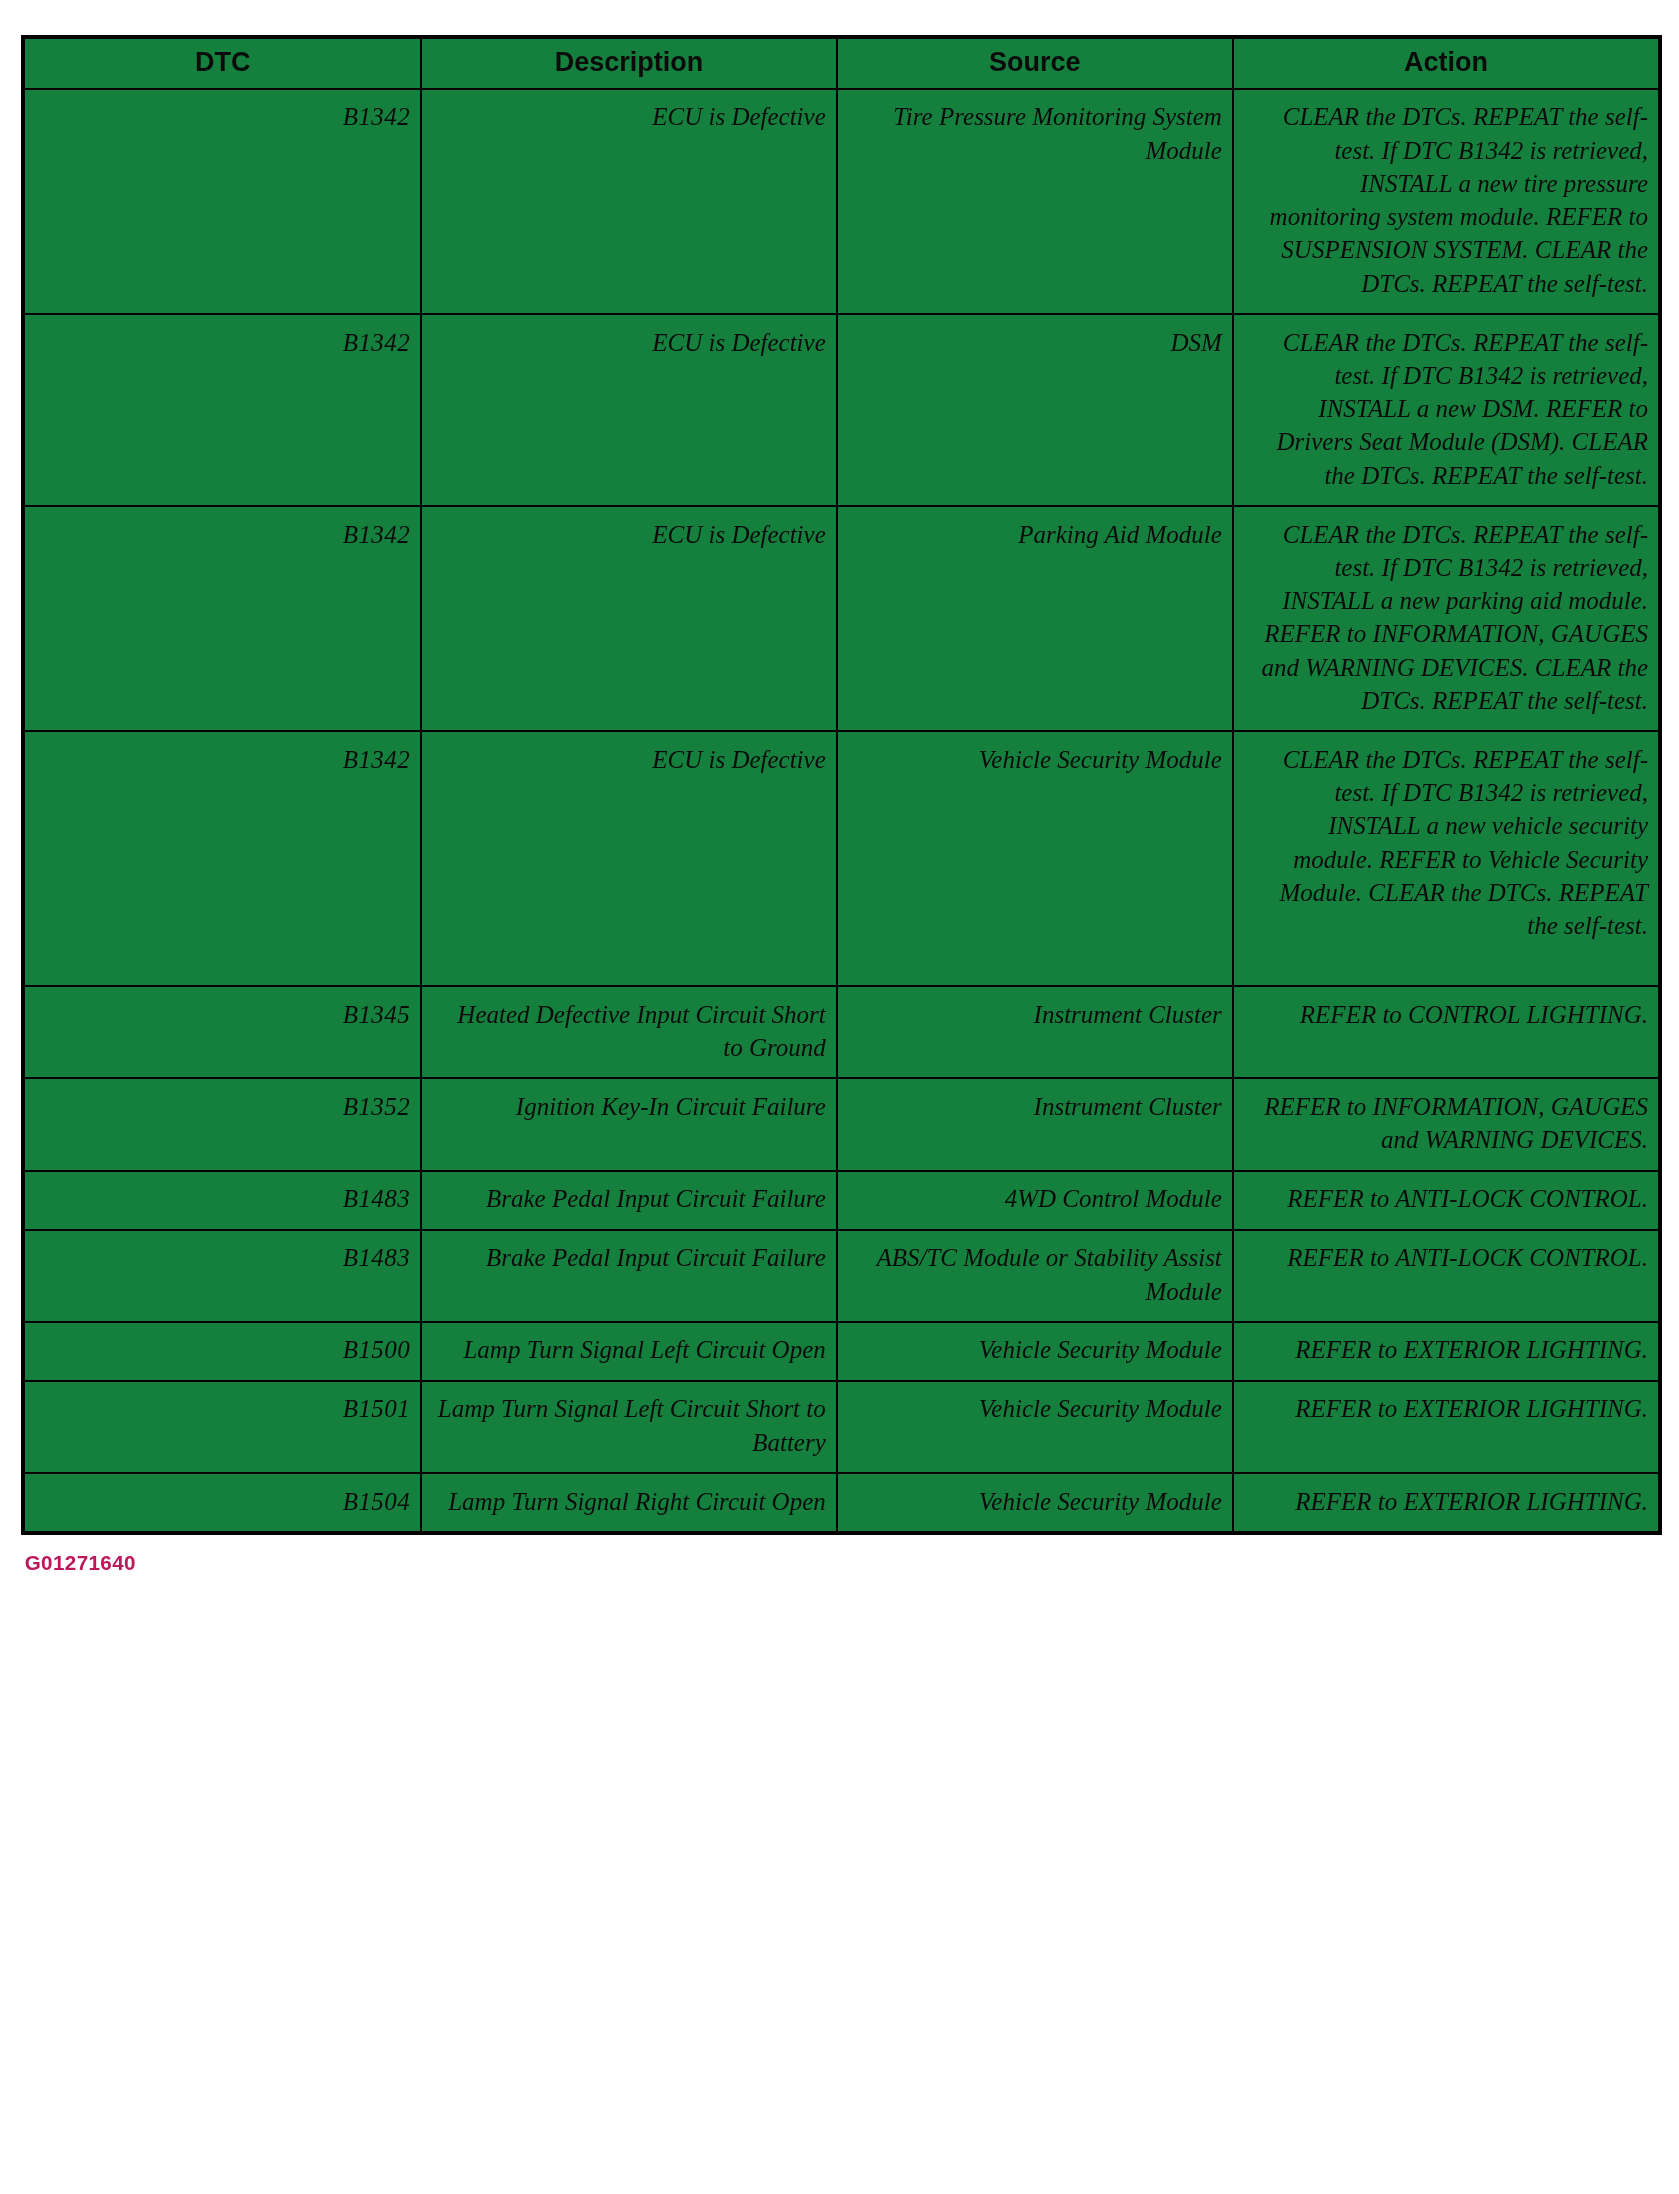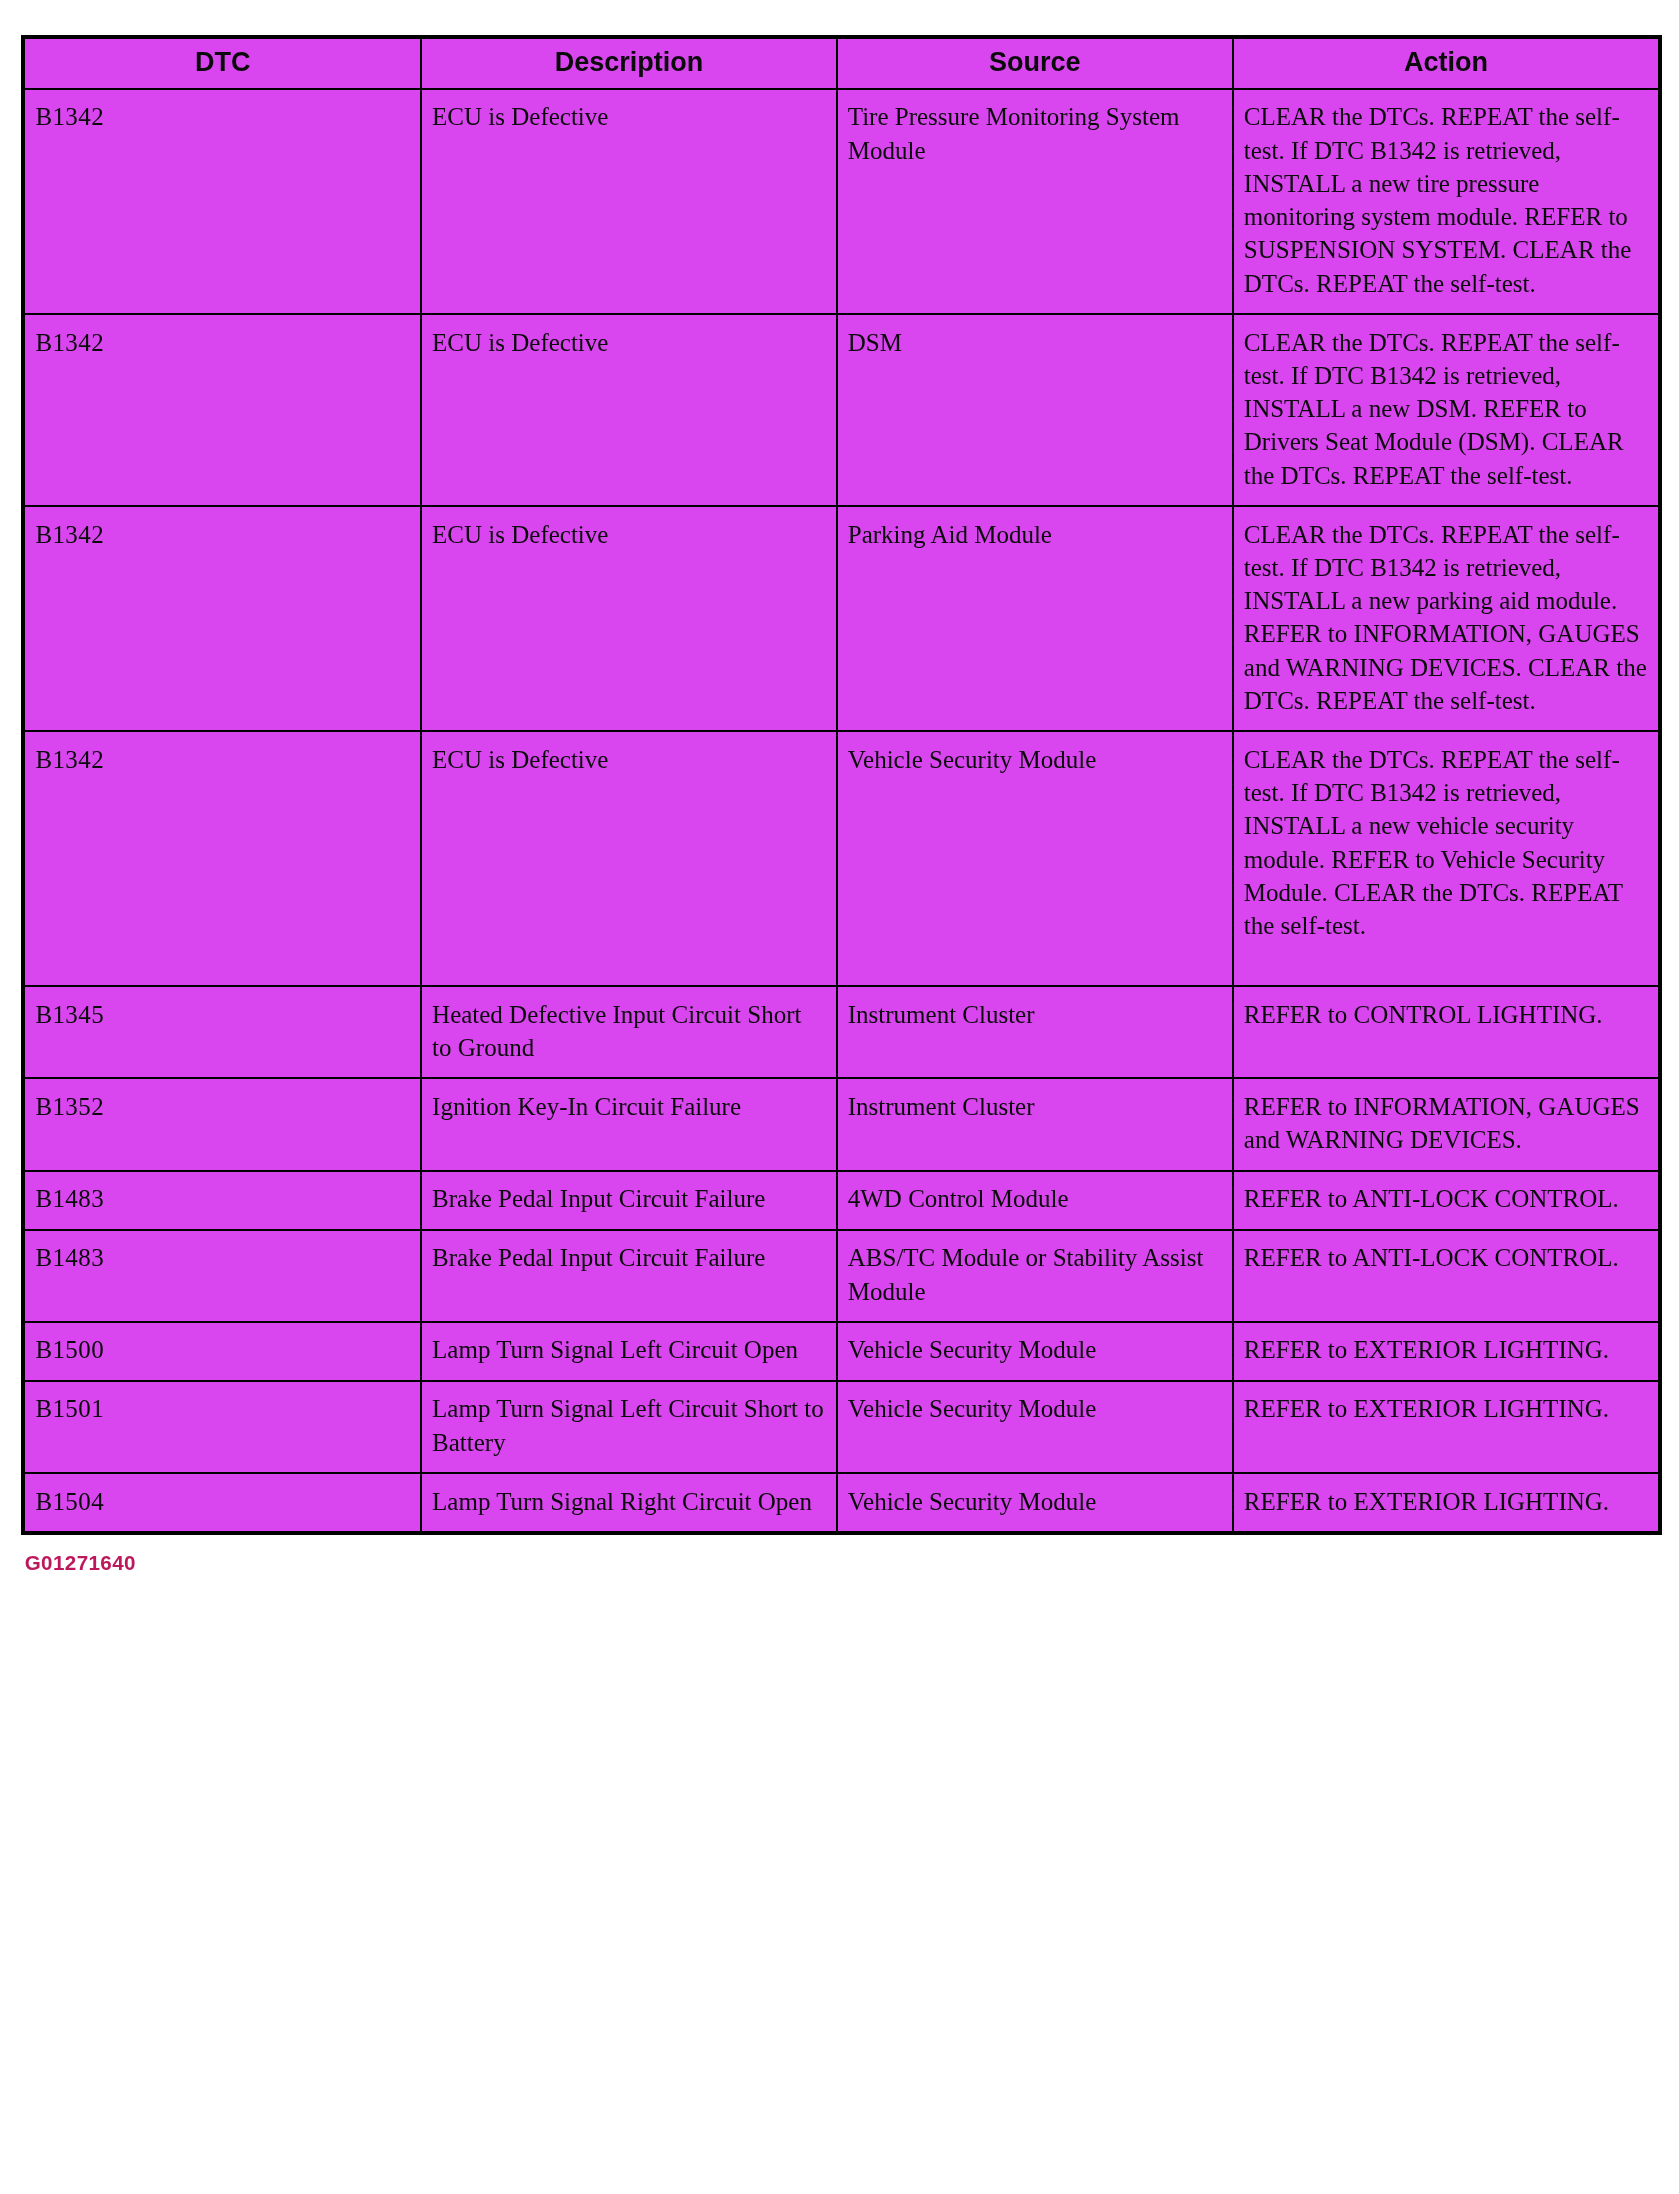--- a/index.html
+++ b/index.html
@@ -13,44 +13,45 @@
     overflow: hidden;
   }
   .page {
     padding: 35px 18px 0 21.4px;
   }
   table.dtc-table {
     width: 100%;
     border-collapse: collapse;
     border: 4.1px solid #000;
     table-layout: fixed;
-    background: #d946ef;
+    background: #15803d;
   }
   col.col-dtc    { width: 24.3%; }
   col.col-desc   { width: 25.4%; }
   col.col-source { width: 24.2%; }
   col.col-action { width: 26.1%; }
   th {
     font-family: "Liberation Sans", sans-serif;
     font-weight: bold;
     font-size: 27px;
     line-height: 1.2;
     text-align: center;
     vertical-align: middle;
     padding: 7.4px 5px 9px 5px;
     border: 2.5px solid #000;
     border-top: 4.1px solid #000;
   }
   td {
     font-size: 25px;
     line-height: 1.33;
-    text-align: left;
+    text-align: right;
     vertical-align: top;
     padding: 10.7px 10px 13px 10px;
     border: 2.5px solid #000;
+    font-style: italic;
   }
   td.dtc { letter-spacing: 0.4px; }
   
   tbody tr:nth-child(4) td { padding-bottom: 43px; }
   .figure-id {
     font-family: "Liberation Sans", sans-serif;
     font-weight: bold;
     font-size: 20.6px;
     color: #be185d;
     margin: 16.5px 0 0 3.3px;

